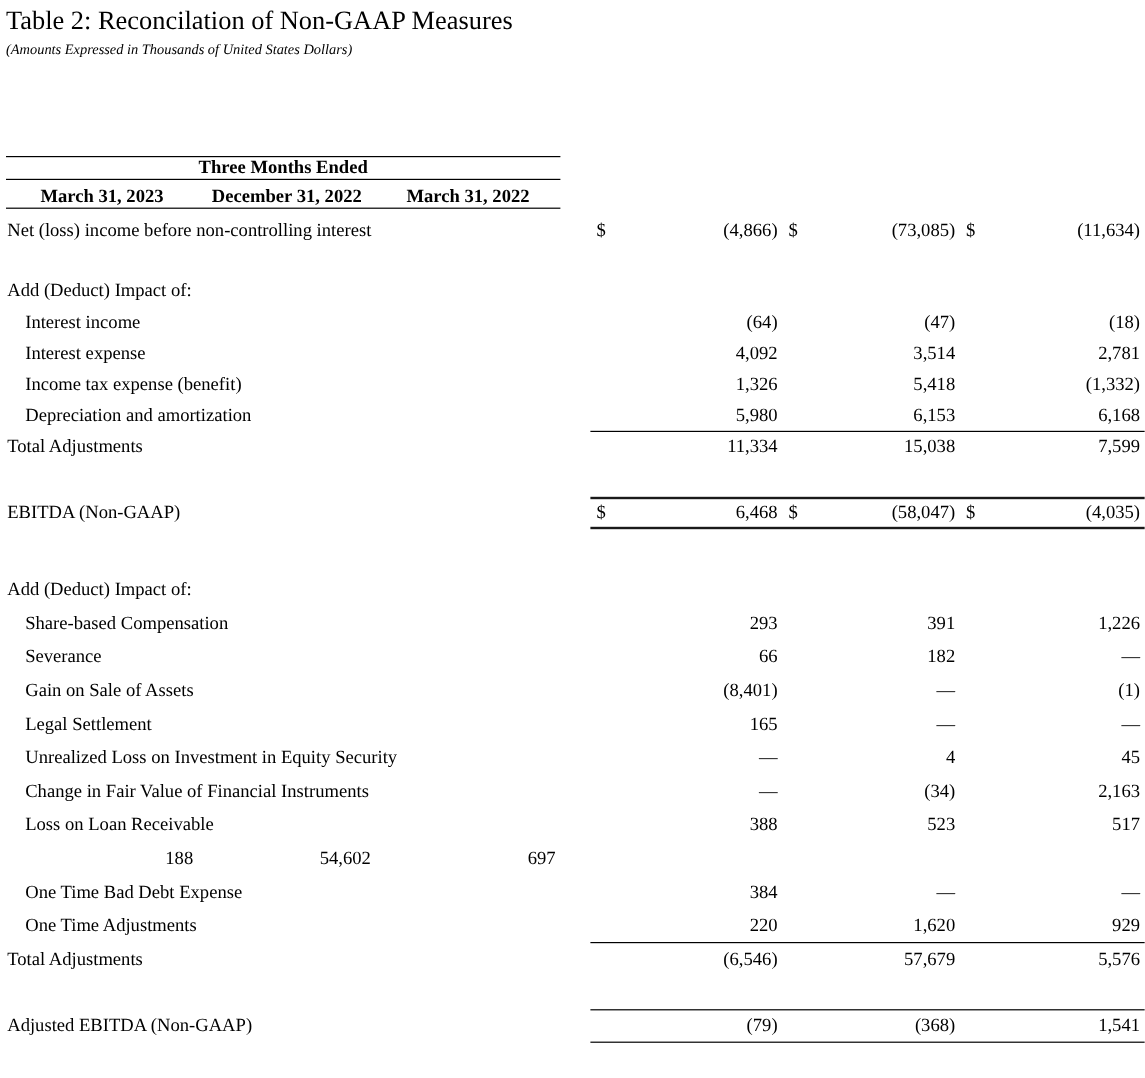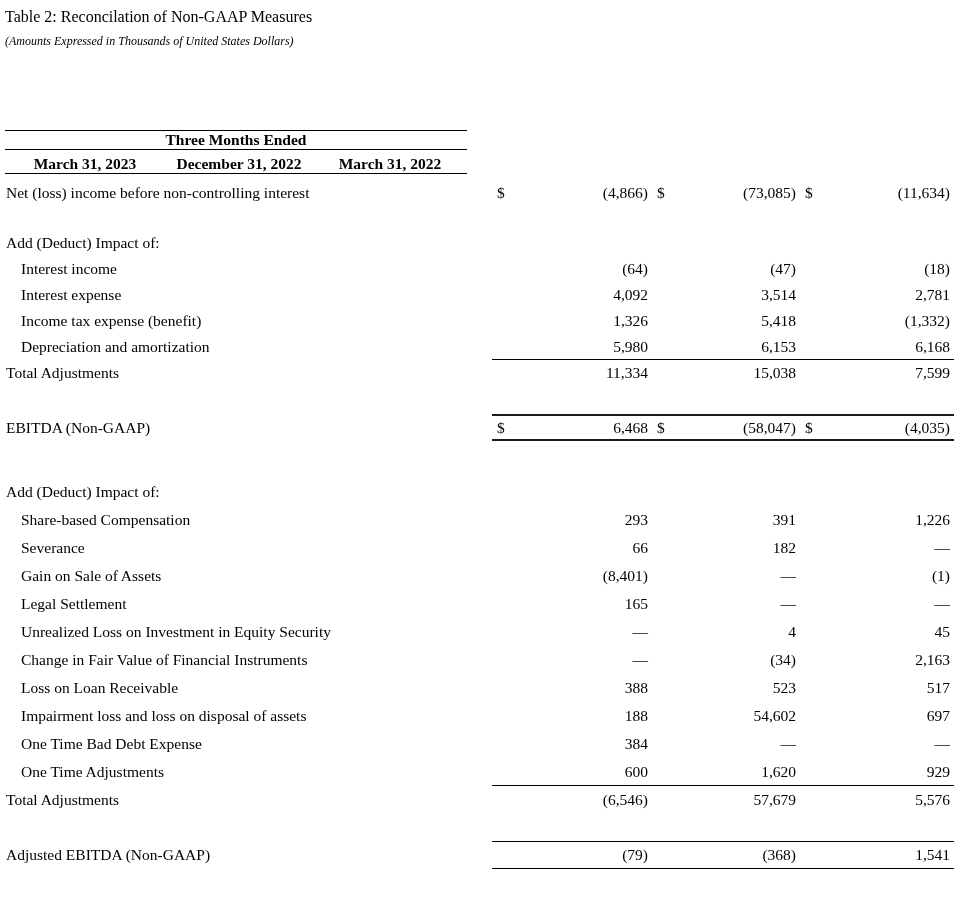--- a/index.html
+++ b/index.html
@@ -4,21 +4,21 @@
 <style>
   * { margin:0; padding:0; box-sizing:border-box; }
   html,body { background:#ffffff; }
   body {
     width:954px; height:898px;
     font-family:"Liberation Serif", serif;
     color:#000;
     overflow:hidden;
   }
   .page { width:954px; height:898px; padding:5px 0 0 5px; }
-  .title { font-size:16px; line-height:24px; font-weight:normal; }
+  .title { font-size:22px; line-height:24px; font-weight:normal; }
   .subtitle { font-size:12px; line-height:24px; font-style:italic; }
 
   .fin-table { width:949px; }
   .sp-top { height:77px; }
   .sp1 { height:24px; }
   .sp2 { height:28px; }
   .sp3 { height:37px; }
   .sp4 { height:27px; }
 
   .row { display:flex; width:949px; font-size:15.5px; }
@@ -296,21 +296,20 @@
         <div class="cell">
             <span>523</span>
           </div>
         <div class="cell">
             <span>517</span>
           </div>
       </div>
     </div>
 
     <div class="row h28">
-      <div class="label ind">Impairment loss and loss on disposal of assets</div>
       <div class="vals">
         <div class="cell">
             <span>188</span>
           </div>
         <div class="cell">
             <span>54,602</span>
           </div>
         <div class="cell">
             <span>697</span>
           </div>
@@ -329,21 +328,21 @@
         <div class="cell">
             <span>—</span>
           </div>
       </div>
     </div>
 
     <div class="row h28">
       <div class="label ind">One Time Adjustments</div>
       <div class="vals rb10">
         <div class="cell">
-            <span>600</span>
+            <span>220</span>
           </div>
         <div class="cell">
             <span>1,620</span>
           </div>
         <div class="cell">
             <span>929</span>
           </div>
       </div>
     </div>
 

